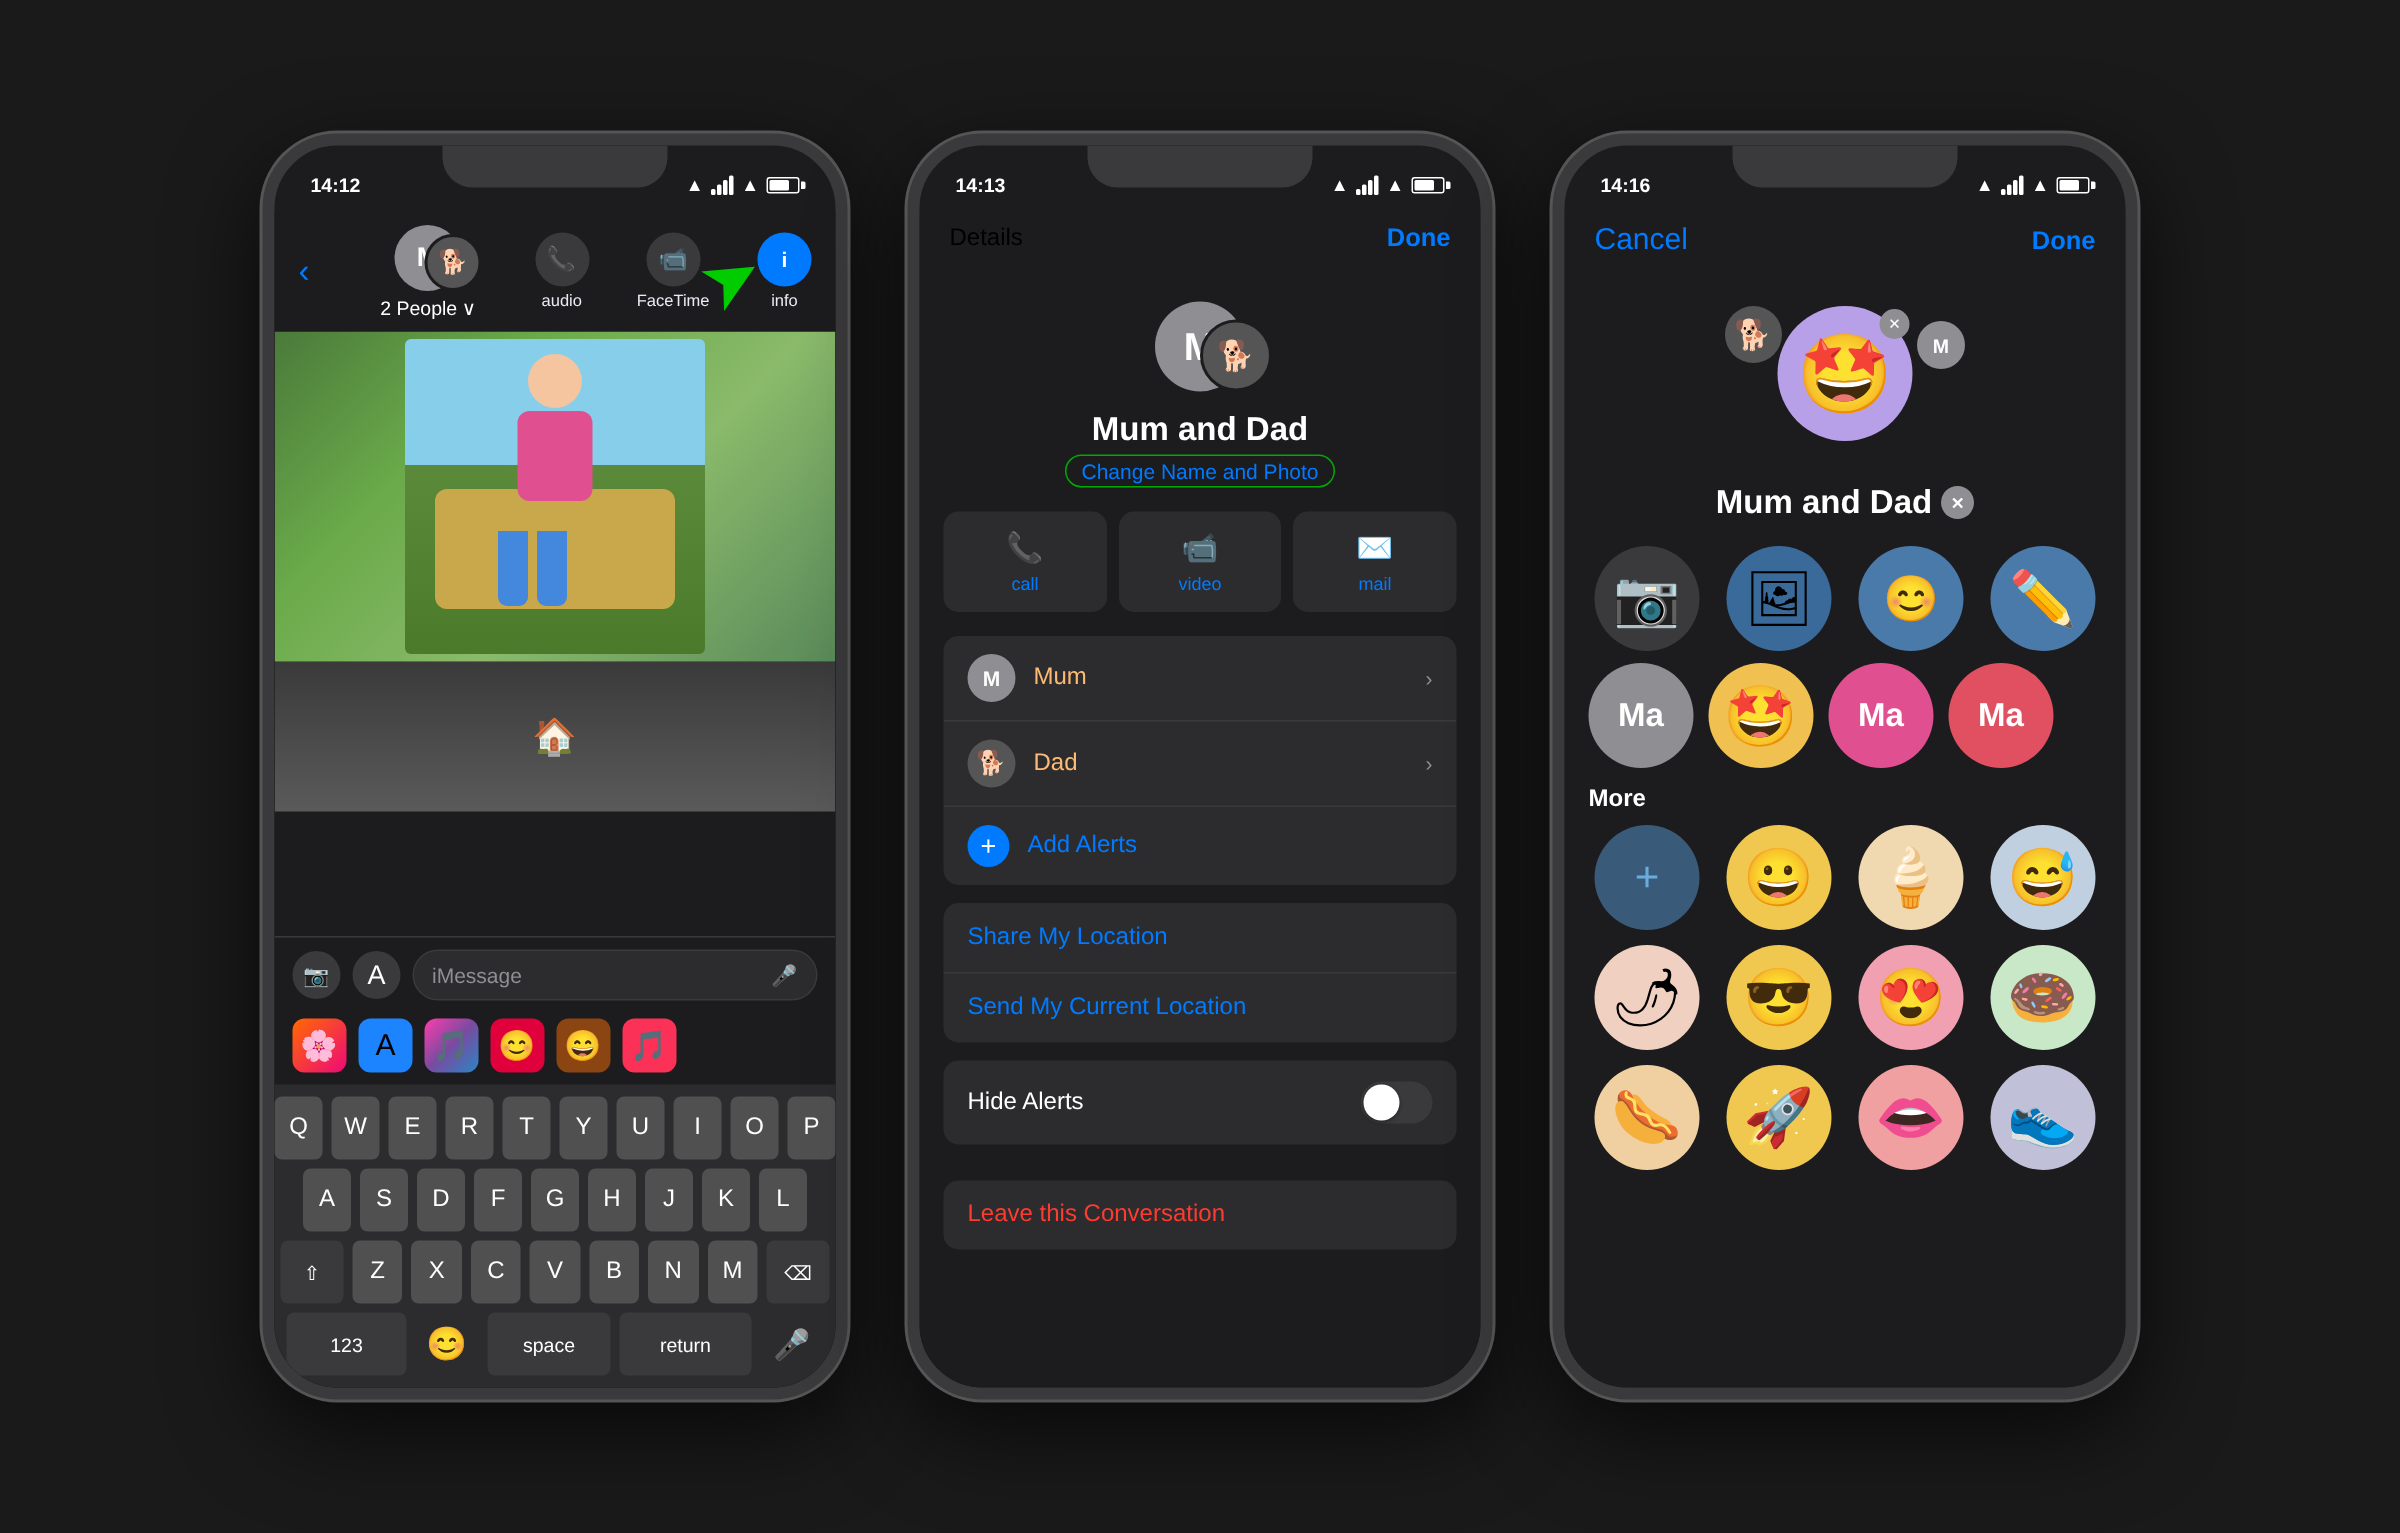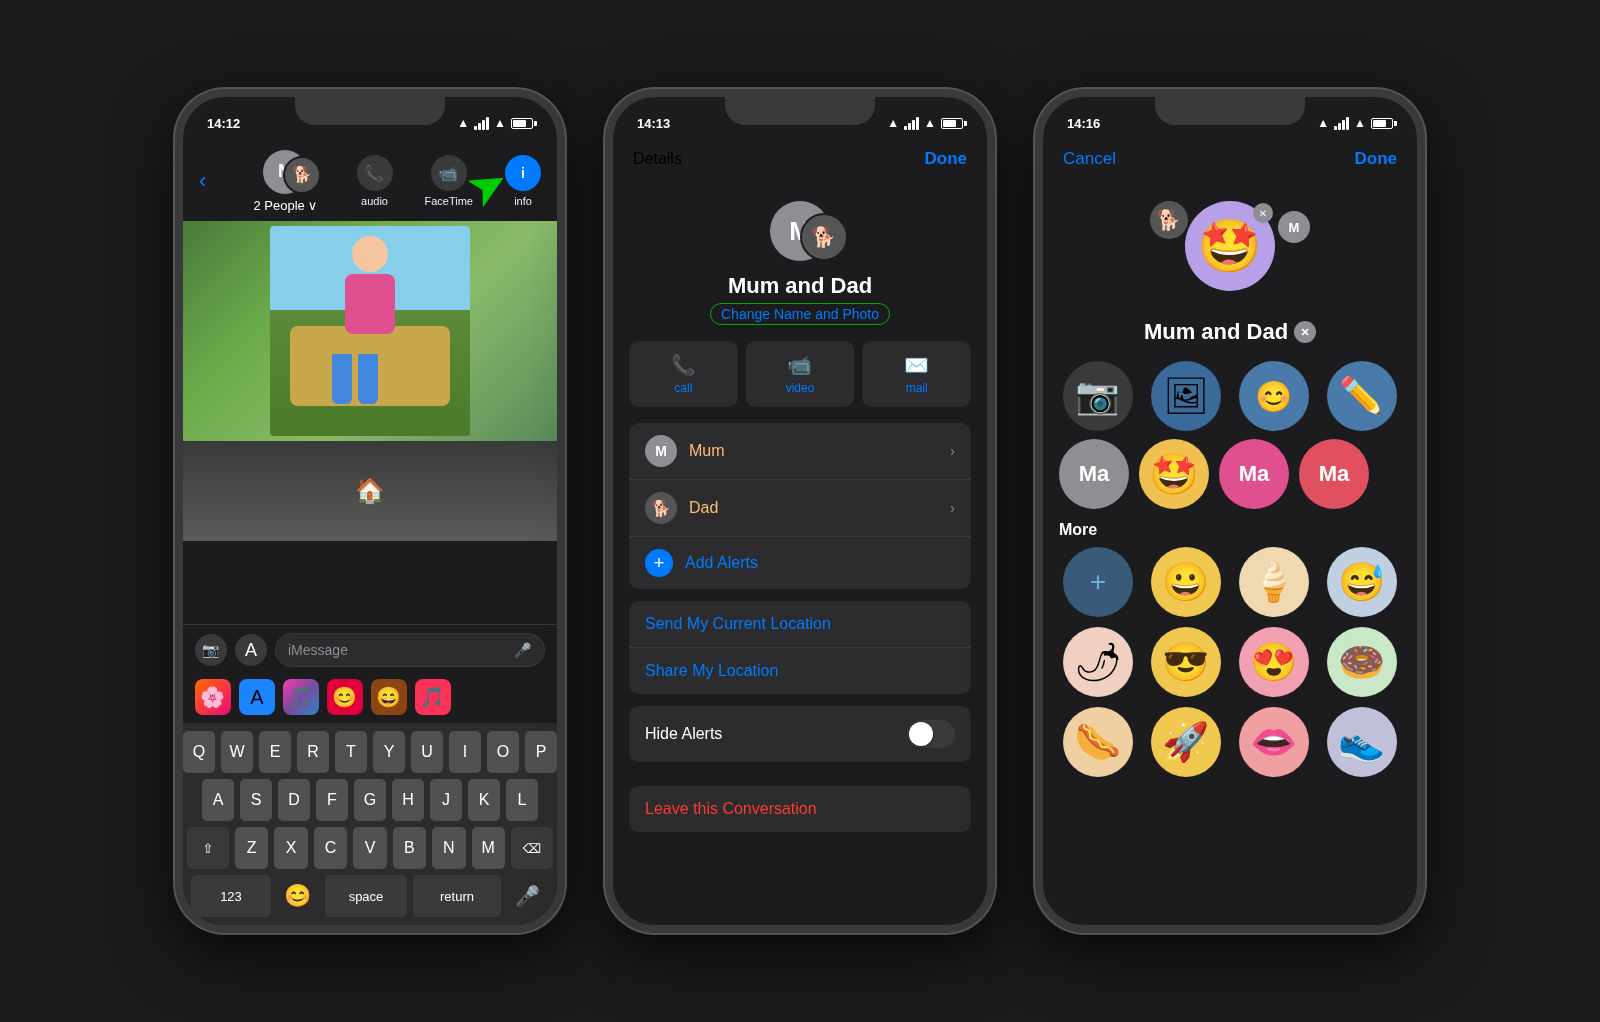--- a/index.html
+++ b/index.html
@@ -568,21 +568,21 @@
 
     .p3-header {
       display: flex;
       justify-content: space-between;
       align-items: center;
       padding: 8px 20px 12px;
     }
 
     .p3-cancel {
       color: #007aff;
-      font-size: 17px;
+      font-size: 20px;
     }
 
     .p3-done {
       color: #007aff;
       font-size: 17px;
       font-weight: 600;
     }
 
     .p3-emoji-area {
       display: flex;
@@ -939,24 +939,24 @@
         <span class="p2-chevron">›</span>
       </div>
       <div class="p2-add-row">
         <div class="p2-plus">+</div>
         <span style="color:#007aff;font-size:16px;">Add Alerts</span>
       </div>
     </div>
 
     <div class="p2-blue-section">
       <div class="p2-blue-row">
+        <span class="p2-blue-text">Share My Location</span>
+      </div>
+      <div class="p2-blue-row">
         <span class="p2-blue-text">Send My Current Location</span>
-      </div>
-      <div class="p2-blue-row">
-        <span class="p2-blue-text">Share My Location</span>
       </div>
     </div>
 
     <div class="p2-toggle-row">
       <span class="p2-toggle-label">Hide Alerts</span>
       <div class="toggle-off"></div>
     </div>
 
     <div style="height:12px;"></div>
     <div class="p2-leave-row">

